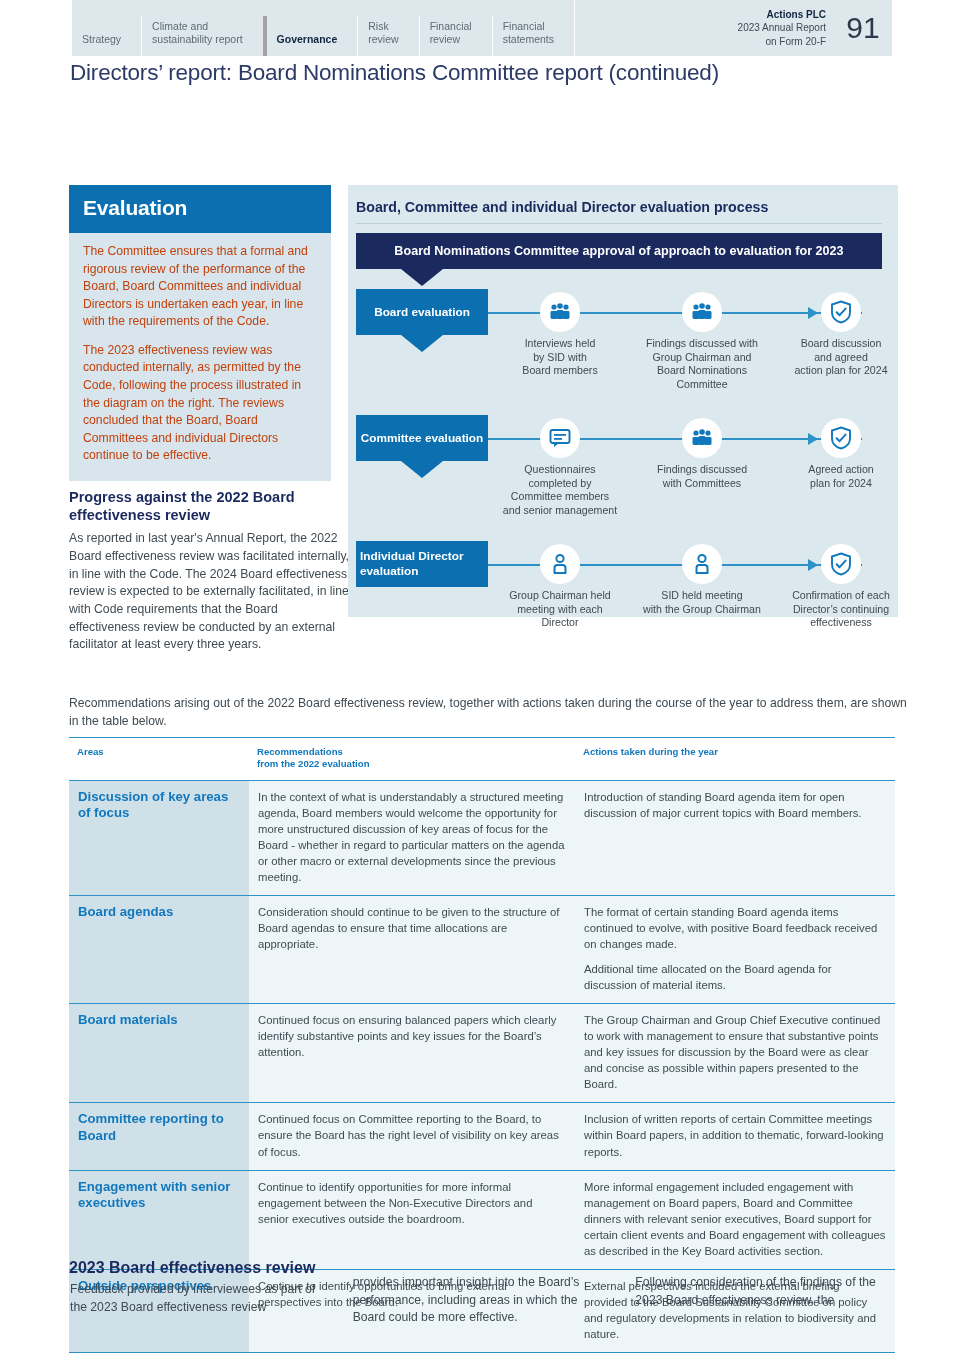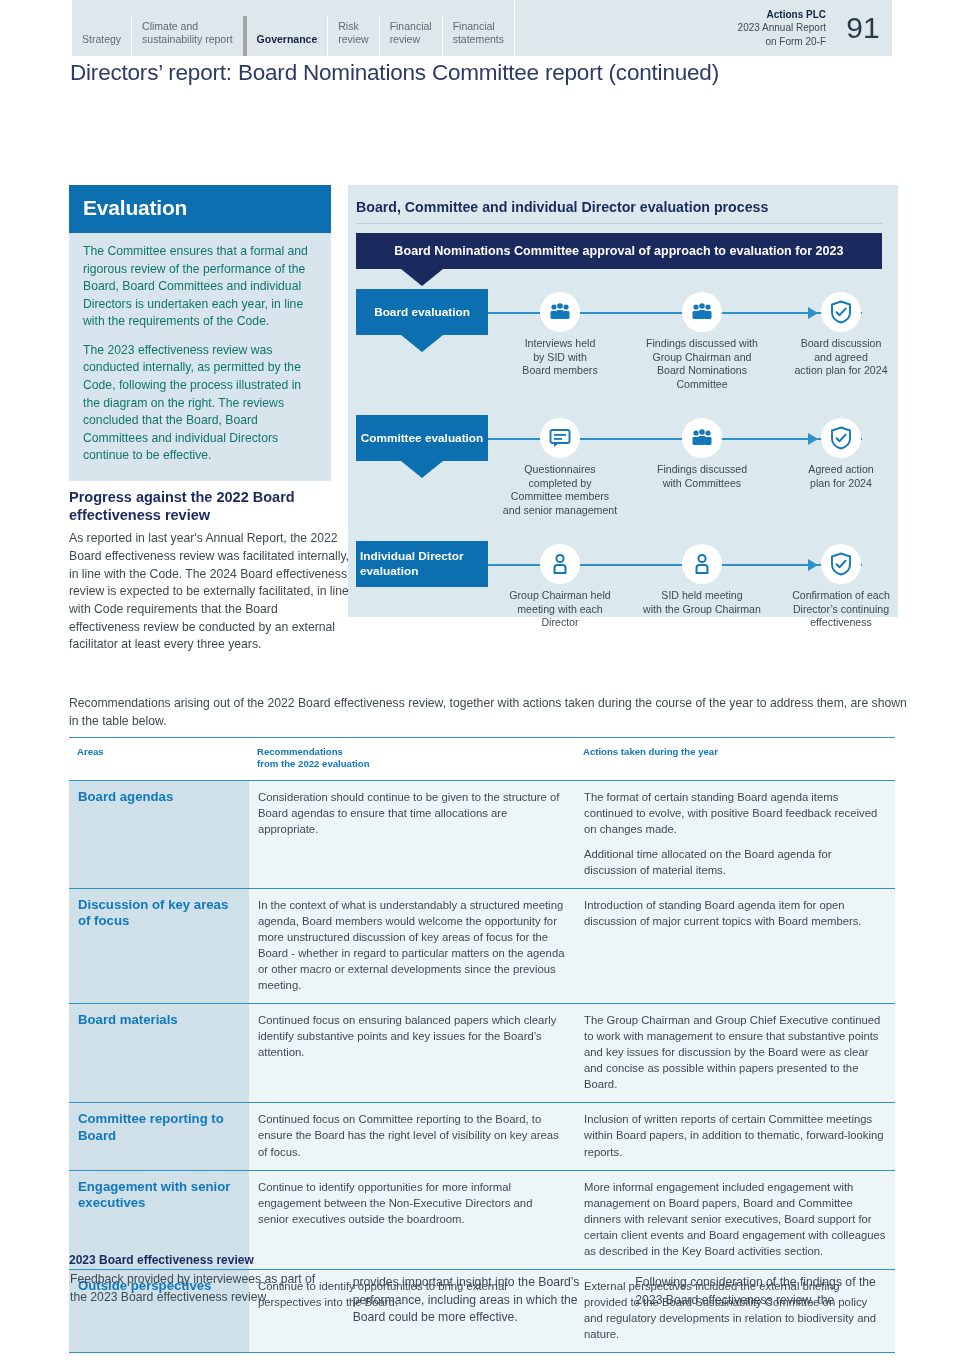--- a/index.html
+++ b/index.html
@@ -20,21 +20,21 @@
     left: 72px; top: 0; width: 820px; height: 56px;
     background: #dde7ec;
     display: flex;
     align-items: flex-end;
   }
   .nav-item {
     position: relative;
     height: 40px;
     display: flex;
     align-items: flex-end;
-    padding: 0 10px 10px 10px;
+    padding: 0 20px 10px 10px;
     font-size: 10.5px;
     color: #5d6b75;
     line-height: 1.25;
     border-left: 1px solid #ffffff;
     white-space: pre-line;
   }
   .nav-item:first-child { border-left: none; }
   .nav-item.active {
     color: #12253f;
     font-weight: bold;
@@ -62,21 +62,21 @@
   .eval-panel {
     position:absolute; left:69px; top:185px; width:262px;
     background:#d8e5ec;
   }
   .eval-head {
     background:#0b6fb0; color:#ffffff; font-size:21px; font-weight:bold;
     padding:11px 14px 13px 14px; letter-spacing:-0.2px;
   }
   .eval-body { padding:10px 14px 14px 14px; }
   .eval-body p {
-    margin:0 0 11px 0; font-size:12.2px; line-height:1.44; color:#0f766e;
+    margin:0 0 11px 0; font-size:12.2px; line-height:1.44; color:#c2410c;
   }
   .eval-body p:last-child { margin-bottom:2px; }
 
   
   .progress-sec { position:absolute; left:69px; top:488px; width:282px; }
   .progress-sec h3 {
     margin:0 0 6px 0; font-size:14.5px; color:#1b2a5e; font-weight:bold; line-height:1.25;
   }
   .progress-sec p { margin:0; font-size:12.2px; line-height:1.45; color:#3f4a52; }
 
@@ -167,21 +167,21 @@
     line-height:1.24; padding-top:8px;
   }
   table.rec tbody td.mid  { background:#eef5f8; }
   table.rec tbody td.act  { background:#eef5f8; }
   table.rec tbody td p { margin:0 0 9px 0; }
   table.rec tbody td p:last-child { margin-bottom:0; }
 
   
   .bottom { position:absolute; left:69px; top:1253px; width:826px; display:flex; gap:22px; }
   .bcol { width:267px; }
-  .bcol h3 { margin:0 0 4px 0; font-size:12px; color:#1b2a5e; font-weight:bold; }
+  .bcol h3 { margin:6px 0 4px 0; font-size:16px; color:#1b2a5e; font-weight:bold; }
   .bcol p { margin:1px; font-size:12.2px; line-height:1.45; color:#3f4a52; }
   .bcol.pad { padding-top:20px; }
 </style>
 </head>
 <body>
 
 <div class="topnav">
   <div class="nav-item">Strategy</div>
   <div class="nav-item">Climate and
 sustainability report</div>
@@ -377,36 +377,36 @@
   <thead>
     <tr>
       <th style="white-space:pre-line">Areas</th>
       <th style="white-space:pre-line">Recommendations
 from the 2022 evaluation</th>
       <th style="white-space:pre-line">Actions taken during the year</th>
     </tr>
   </thead>
   <tbody id="table-body">
       <tr>
+        <td class="area">Discussion of key areas of focus</td>
+        <td class="mid">
+          <p>In the context of what is understandably a structured meeting agenda, Board members would welcome the opportunity for more unstructured discussion of key areas of focus for the Board - whether in regard to particular matters on the agenda or other macro or external developments since the previous meeting.</p>
+        </td>
+        <td class="act">
+          <p>Introduction of standing Board agenda item for open discussion of major current topics with Board members.</p>
+        </td>
+      </tr>
+      <tr>
         <td class="area">Board agendas</td>
         <td class="mid">
           <p>Consideration should continue to be given to the structure of Board agendas to ensure that time allocations are appropriate.</p>
         </td>
         <td class="act">
           <p>The format of certain standing Board agenda items continued to evolve, with positive Board feedback received on changes made.</p>
           <p>Additional time allocated on the Board agenda for discussion of material items.</p>
-        </td>
-      </tr>
-      <tr>
-        <td class="area">Discussion of key areas of focus</td>
-        <td class="mid">
-          <p>In the context of what is understandably a structured meeting agenda, Board members would welcome the opportunity for more unstructured discussion of key areas of focus for the Board - whether in regard to particular matters on the agenda or other macro or external developments since the previous meeting.</p>
-        </td>
-        <td class="act">
-          <p>Introduction of standing Board agenda item for open discussion of major current topics with Board members.</p>
         </td>
       </tr>
       <tr>
         <td class="area">Board materials</td>
         <td class="mid">
           <p>Continued focus on ensuring balanced papers which clearly identify substantive points and key issues for the Board’s attention.</p>
         </td>
         <td class="act">
           <p>The Group Chairman and Group Chief Executive continued to work with management to ensure that substantive points and key issues for discussion by the Board were as clear and concise as possible within papers presented to the Board.</p>
         </td>

